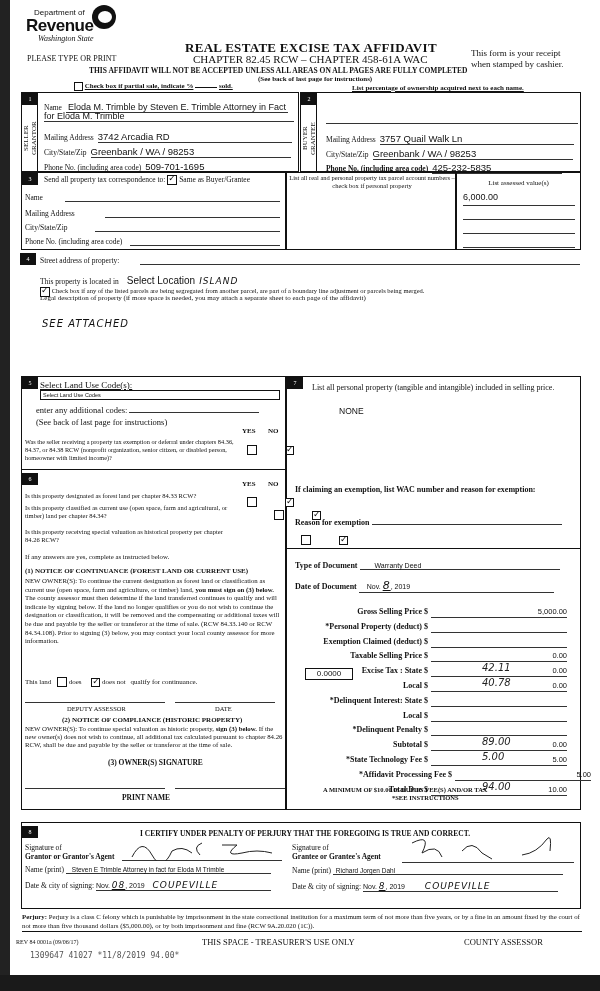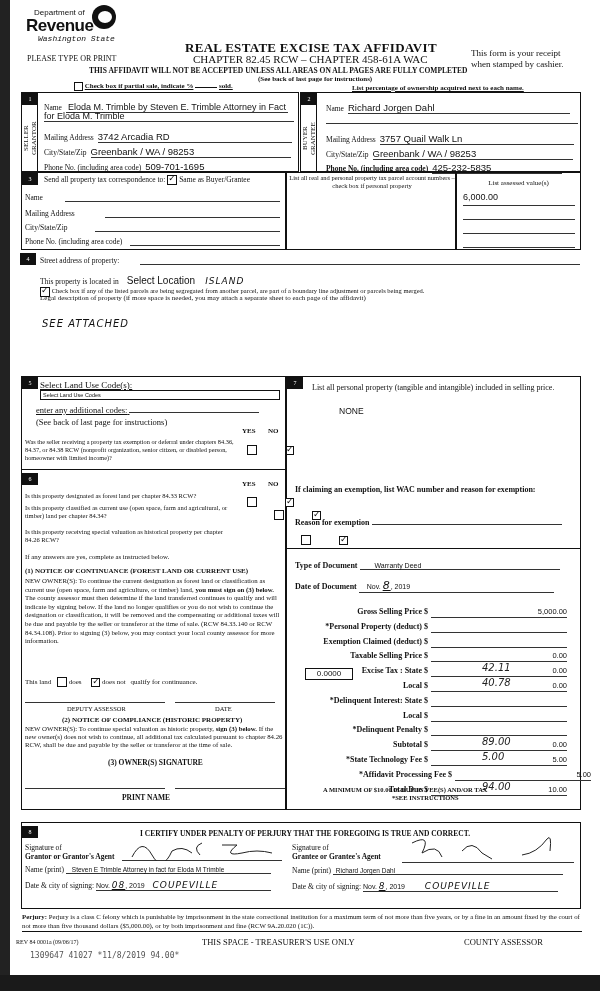--- a/index.html
+++ b/index.html
@@ -3,21 +3,21 @@
 <meta charset="utf-8">
 <style>
   * { box-sizing: border-box; margin: 0; padding: 0; }
   body { width: 600px; height: 991px; background: #fff; font-family: "Liberation Serif", serif; color: #111; position: relative; overflow: hidden; }
   .abs { position: absolute; }
   .edge-l { left: 0; top: 0; width: 10px; height: 991px; background: #222; }
   .edge-b { left: 0; top: 975px; width: 600px; height: 16px; background: #1a1a1a; }
   .logo { left: 34px; top: 6px; width: 100px; height: 36px; }
   .logo .dept { position: absolute; left: 0; top: 2px; font-family: "Liberation Sans", sans-serif; font-size: 8px; }
   .logo .rev { position: absolute; left: -8px; top: 10px; font-family: "Liberation Sans", sans-serif; font-weight: bold; font-size: 17px; letter-spacing: -0.5px; }
-  .logo .wa { position: absolute; left: 4px; top: 28px; font-family: Liberation Mono, monospace; font-style: italic; font-size: 8px; }
+  .logo .wa { position: absolute; left: 4px; top: 28px; font-family: Liberation Serif, serif; font-style: italic; font-size: 8px; }
   .logo .swirl { position: absolute; left: 58px; top: -1px; width: 24px; height: 24px; border-radius: 50%; background: #111; }
   .logo .swirl::after { content: ""; position: absolute; left: 6px; top: 6px; width: 14px; height: 12px; border-radius: 50%; background: #fff; }
   .t-title { left: 185px; top: 40px; font-weight: bold; font-size: 13px; letter-spacing: 0.3px; }
   .t-chap { left: 193px; top: 53px; font-size: 11px; }
   .t-please { left: 27px; top: 54px; font-size: 8px; }
   .t-receipt { left: 471px; top: 48px; font-size: 9px; line-height: 11px; }
   .t-warn { left: 89px; top: 66px; font-weight: bold; font-size: 7.5px; }
   .t-see { left: 258px; top: 75px; font-size: 7px; font-weight: bold; }
   .t-partial { left: 74px; top: 82px; font-size: 7px; font-weight: bold; }
   .t-pct { left: 352px; top: 84px; font-size: 7px; font-weight: bold; text-decoration: underline; }
@@ -86,24 +86,20 @@
     <span class="lbl">Phone No. (including area code)</span>
     <span class="val line" style="display:inline-block;width:130px;">509-701-1695</span>
   </div>
 </div>
 
 <div class="abs box" style="left:300px;top:92px;width:281px;height:80px;">
   <div class="abs num" style="left:0;top:0;">2</div>
   <div class="abs" style="left:0;top:12px;width:16px;height:67px;border-right:1px solid #111;">
     <div class="vert" style="height:67px;"><span>BUYER</span><br><span>GRANTEE</span></div>
   </div>
-  <div class="abs" style="left:25px;top:4px;width:252px;">
-    <span class="lbl">Name</span>
-    <span class="val line" style="display:inline-block;width:222px;">Richard Jorgen Dahl</span>
-  </div>
   <div class="abs line" style="left:25px;top:30px;width:252px;"></div>
   <div class="abs" style="left:25px;top:35px;width:252px;">
     <span class="lbl">Mailing Address</span>
     <span class="val line" style="display:inline-block;width:194px;">3757 Quail Walk Ln</span>
   </div>
   <div class="abs" style="left:25px;top:50px;width:252px;">
     <span class="lbl">City/State/Zip</span>
     <span class="val line" style="display:inline-block;width:200px;">Greenbank / WA / 98253</span>
   </div>
   <div class="abs" style="left:25px;top:64px;width:252px;">
@@ -139,34 +135,34 @@
 </div>
 
 <div class="abs num" style="left:20px;top:253px;">4</div>
 <div class="abs lbl" style="left:40px;top:256px;width:540px;">
   <span>Street address of property:</span>
   <span class="line" style="position:absolute;left:100px;right:0;bottom:0;height:10px;"></span>
 </div>
 <div class="abs" style="left:40px;top:270px;">
   <span class="lbl">This property is located in</span>
   <span class="val" style="font-size:10px;margin-left:4px;">Select Location</span>
-  <span class="hand" style="margin-left:6px;">ISLAND</span>
+  <span class="hand" style="">ISLAND</span>
 </div>
 <div class="abs small" style="left:40px;top:287px;">
   <span class="cb big chk"></span>
   <span>Check box if any of the listed parcels are being segregated from another parcel, are part of a boundary line adjustment or parcels being merged.</span>
 </div>
 <div class="abs lbl" style="left:40px;top:294px;font-size:7px;">Legal description of property (if more space is needed, you may attach a separate sheet to each page of the affidavit)</div>
 <div class="abs hand" style="left:42px;top:318px;font-size:10px;">SEE ATTACHED</div>
 
 <div class="abs box" style="left:21px;top:376px;width:265px;height:94px;">
   <div class="abs num" style="left:0;top:0;">5</div>
   <div class="abs bold" style="left:18px;top:3px;font-size:9px;text-decoration:underline;font-weight:normal;">Select Land Use Code(s):</div>
   <div class="abs sans" style="left:18px;top:13px;width:240px;height:10px;border:1px solid #111;font-size:5.5px;padding-left:2px;line-height:8px;">Select Land Use Codes</div>
-  <div class="abs" style="left:14px;top:27px;width:246px;font-size:8.5px;text-decoration:underline;">
+  <div class="abs" style="left:14px;top:27px;width:246px;font-size:8.5px;">
     <span>enter any additional codes:</span>
     <span class="line" style="display:inline-block;width:130px;height:9px;"></span>
   </div>
   <div class="abs" style="left:14px;top:40px;font-size:8.5px;">(See back of last page for instructions)</div>
   <div class="abs bold" style="left:220px;top:50px;font-size:7px;">YES</div>
   <div class="abs bold" style="left:246px;top:50px;font-size:7px;">NO</div>
   <div class="abs" style="left:3px;top:61px;width:210px;font-size:6.3px;line-height:8px;">Was the seller receiving a property tax exemption or deferral under chapters 84.36, 84.37, or 84.38 RCW (nonprofit organization, senior citizen, or disabled person, homeowner with limited income)?</div>
   <span class="abs cb big" style="left:225px;top:63px;"></span>
   <span class="abs cb chk" style="left:249px;top:63px;"></span>
 </div>

